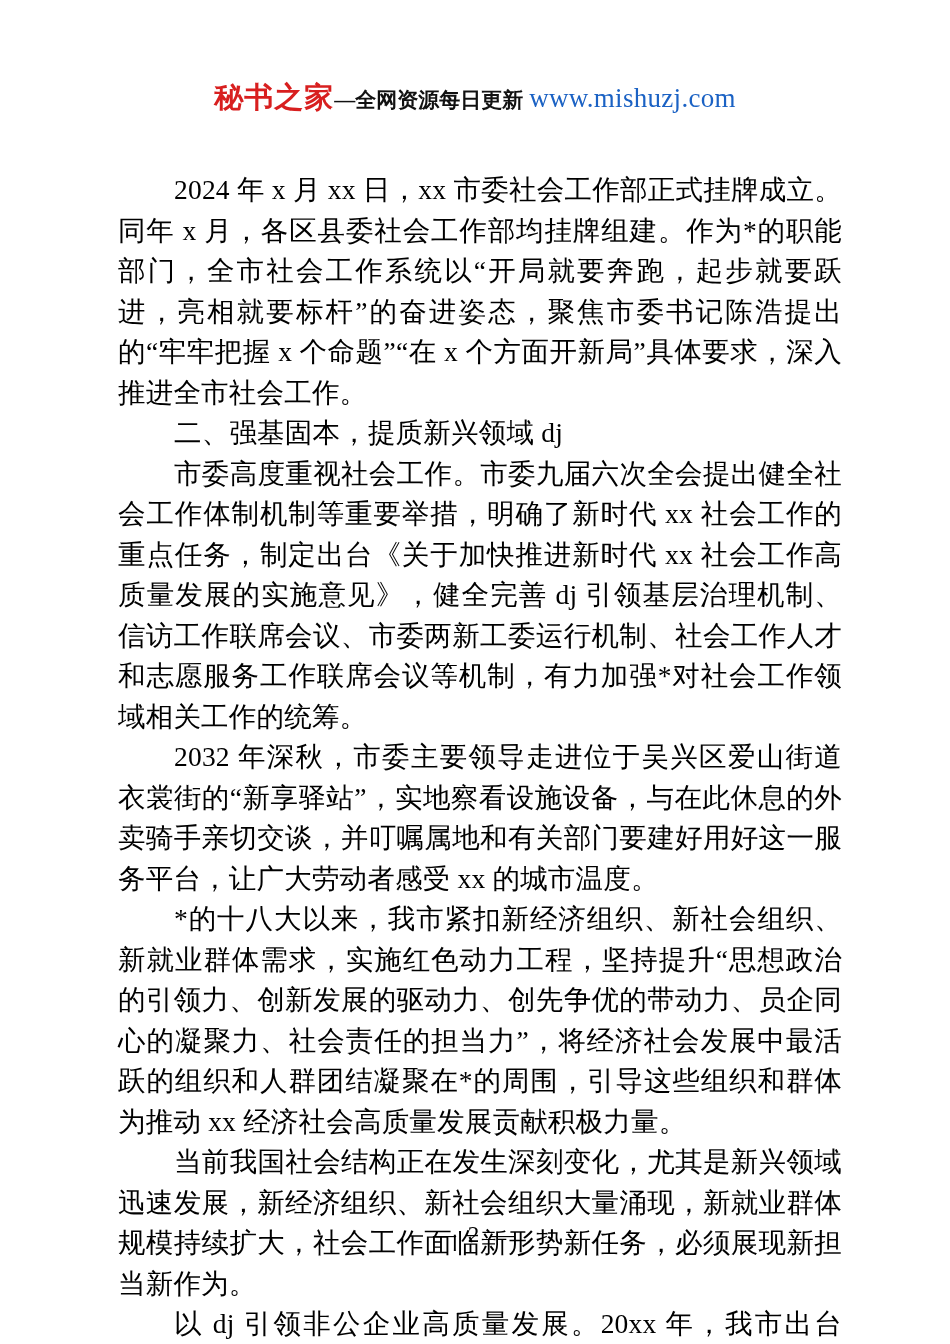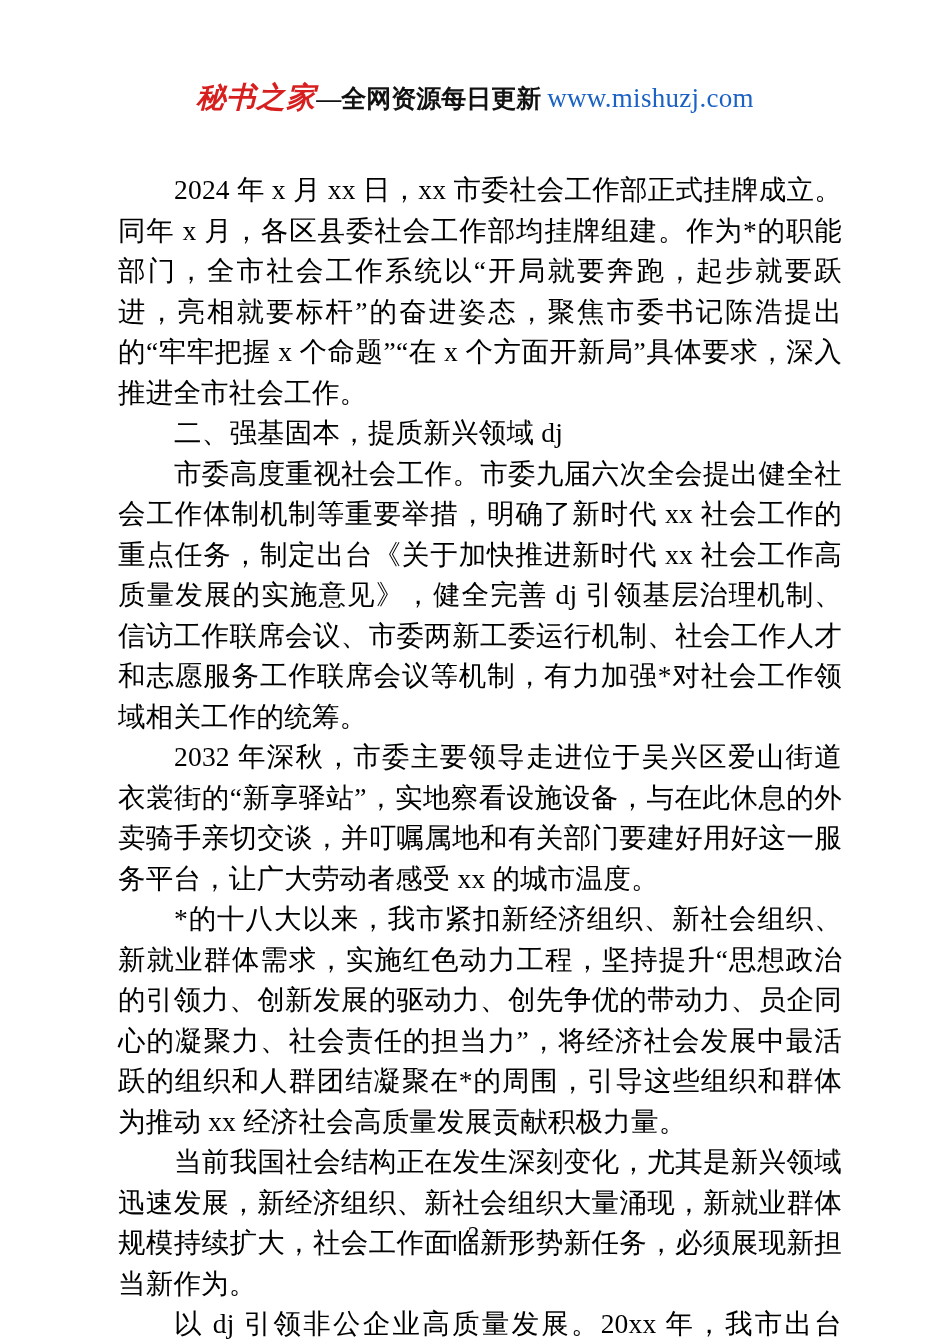--- a/index.html
+++ b/index.html
@@ -30,26 +30,25 @@
     width: 950px;
     text-align: center;
     white-space: nowrap;
   }
   .header .brand {
     font-family: "Liberation Serif", "DejaVu Serif", serif;
     font-weight: bold;
     font-size: 29px;
     color: #d81f1f;
     letter-spacing: 1px;
-    font-style: italic;
   }
   .header .tagline {
     font-family: "Liberation Serif", "DejaVu Serif", serif;
     font-weight: bold;
-    font-size: 25px;
+    font-size: 21px;
     color: #111111;
     letter-spacing: 0px;
   }
   .header .site {
     font-family: "Liberation Serif", "DejaVu Serif", serif;
     font-weight: normal;
     font-size: 27px;
     color: #1b62c4;
     margin-left: 6px;
     letter-spacing: 0.3px;

